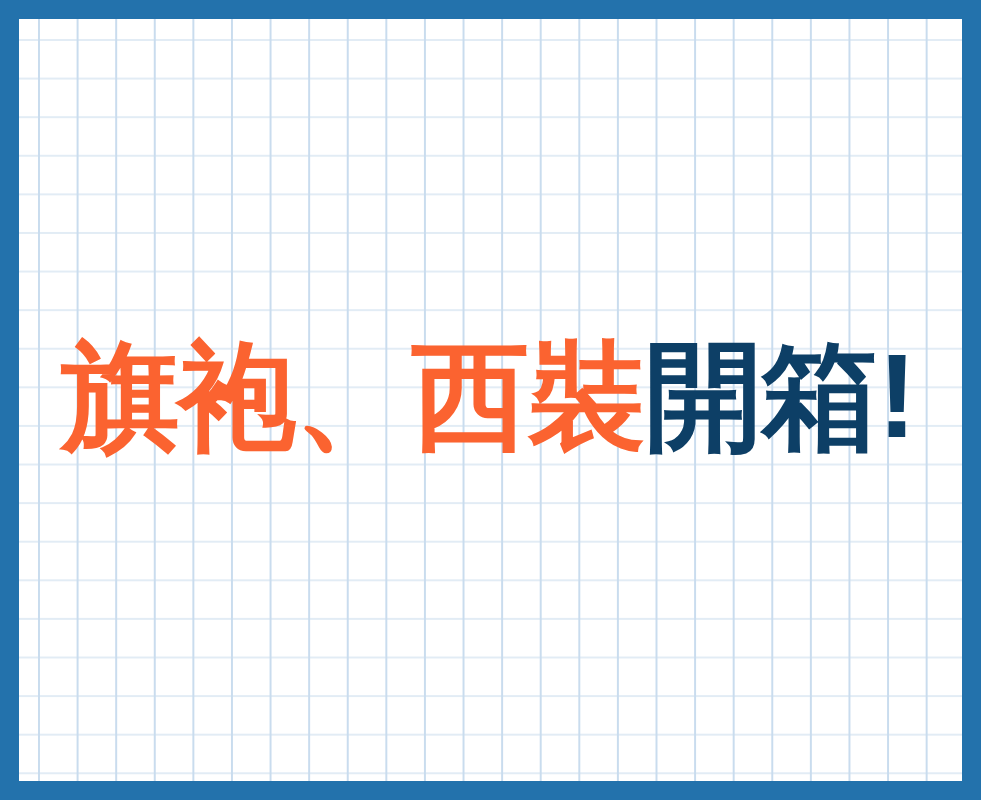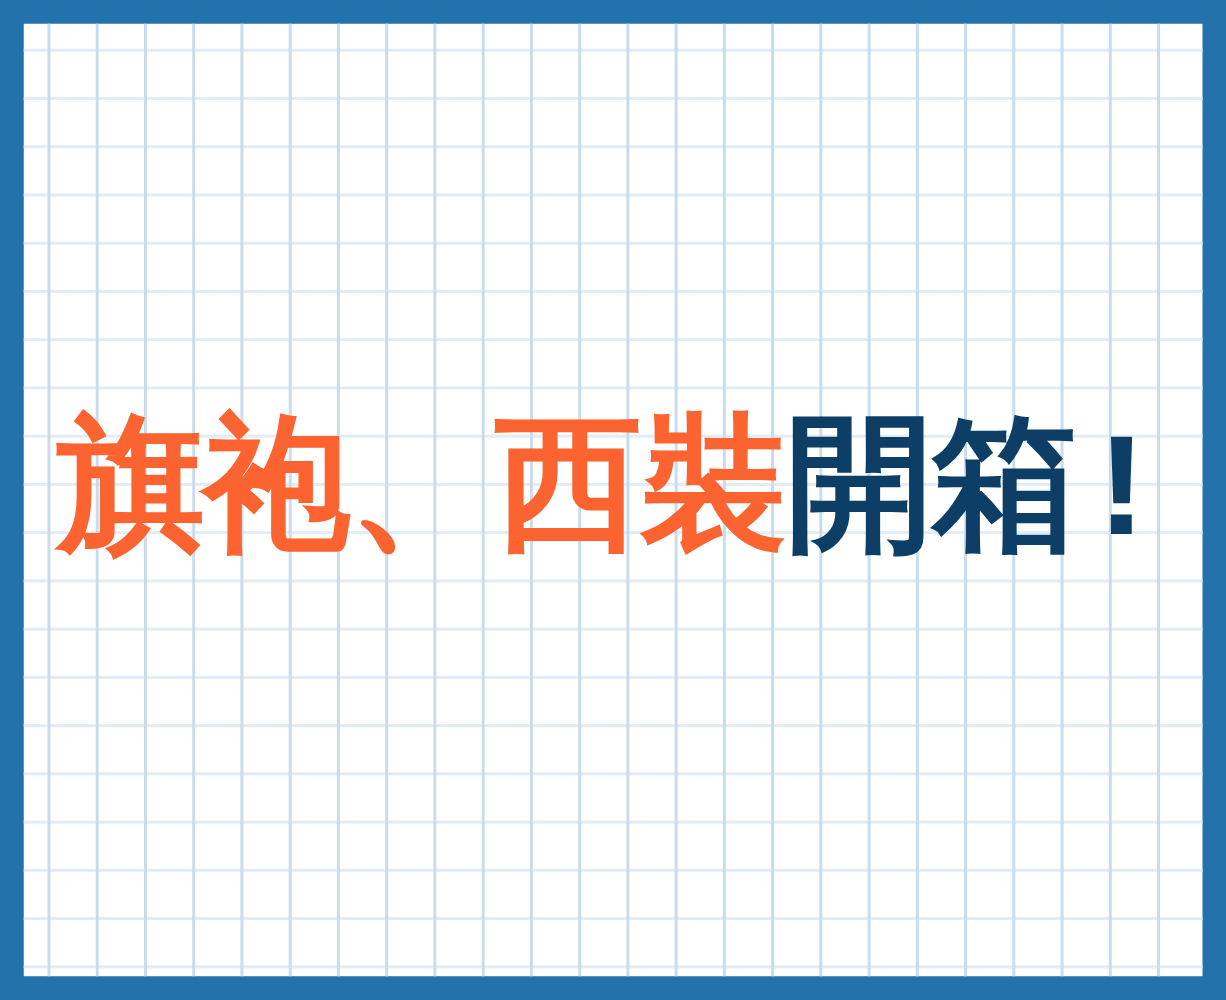--- a/index.html
+++ b/index.html
@@ -49,21 +49,21 @@
     width: 943px;
     height: 762px;
     display: flex;
     align-items: center;
     justify-content: center;
   }
 
   #headline {
     margin: 16px;
     padding: 0 4px 6px 0;
-    font-family: Liberation Mono, monospace;
+    font-family: Liberation Sans, sans-serif;
     font-size: 118px;
     font-weight: 700;
     line-height: 1.06;
     letter-spacing: -0.012em;
     white-space: nowrap;
     text-align: center;
     -webkit-font-smoothing: antialiased;
   }
 
   .seg-orange { color: #FB6330; }

